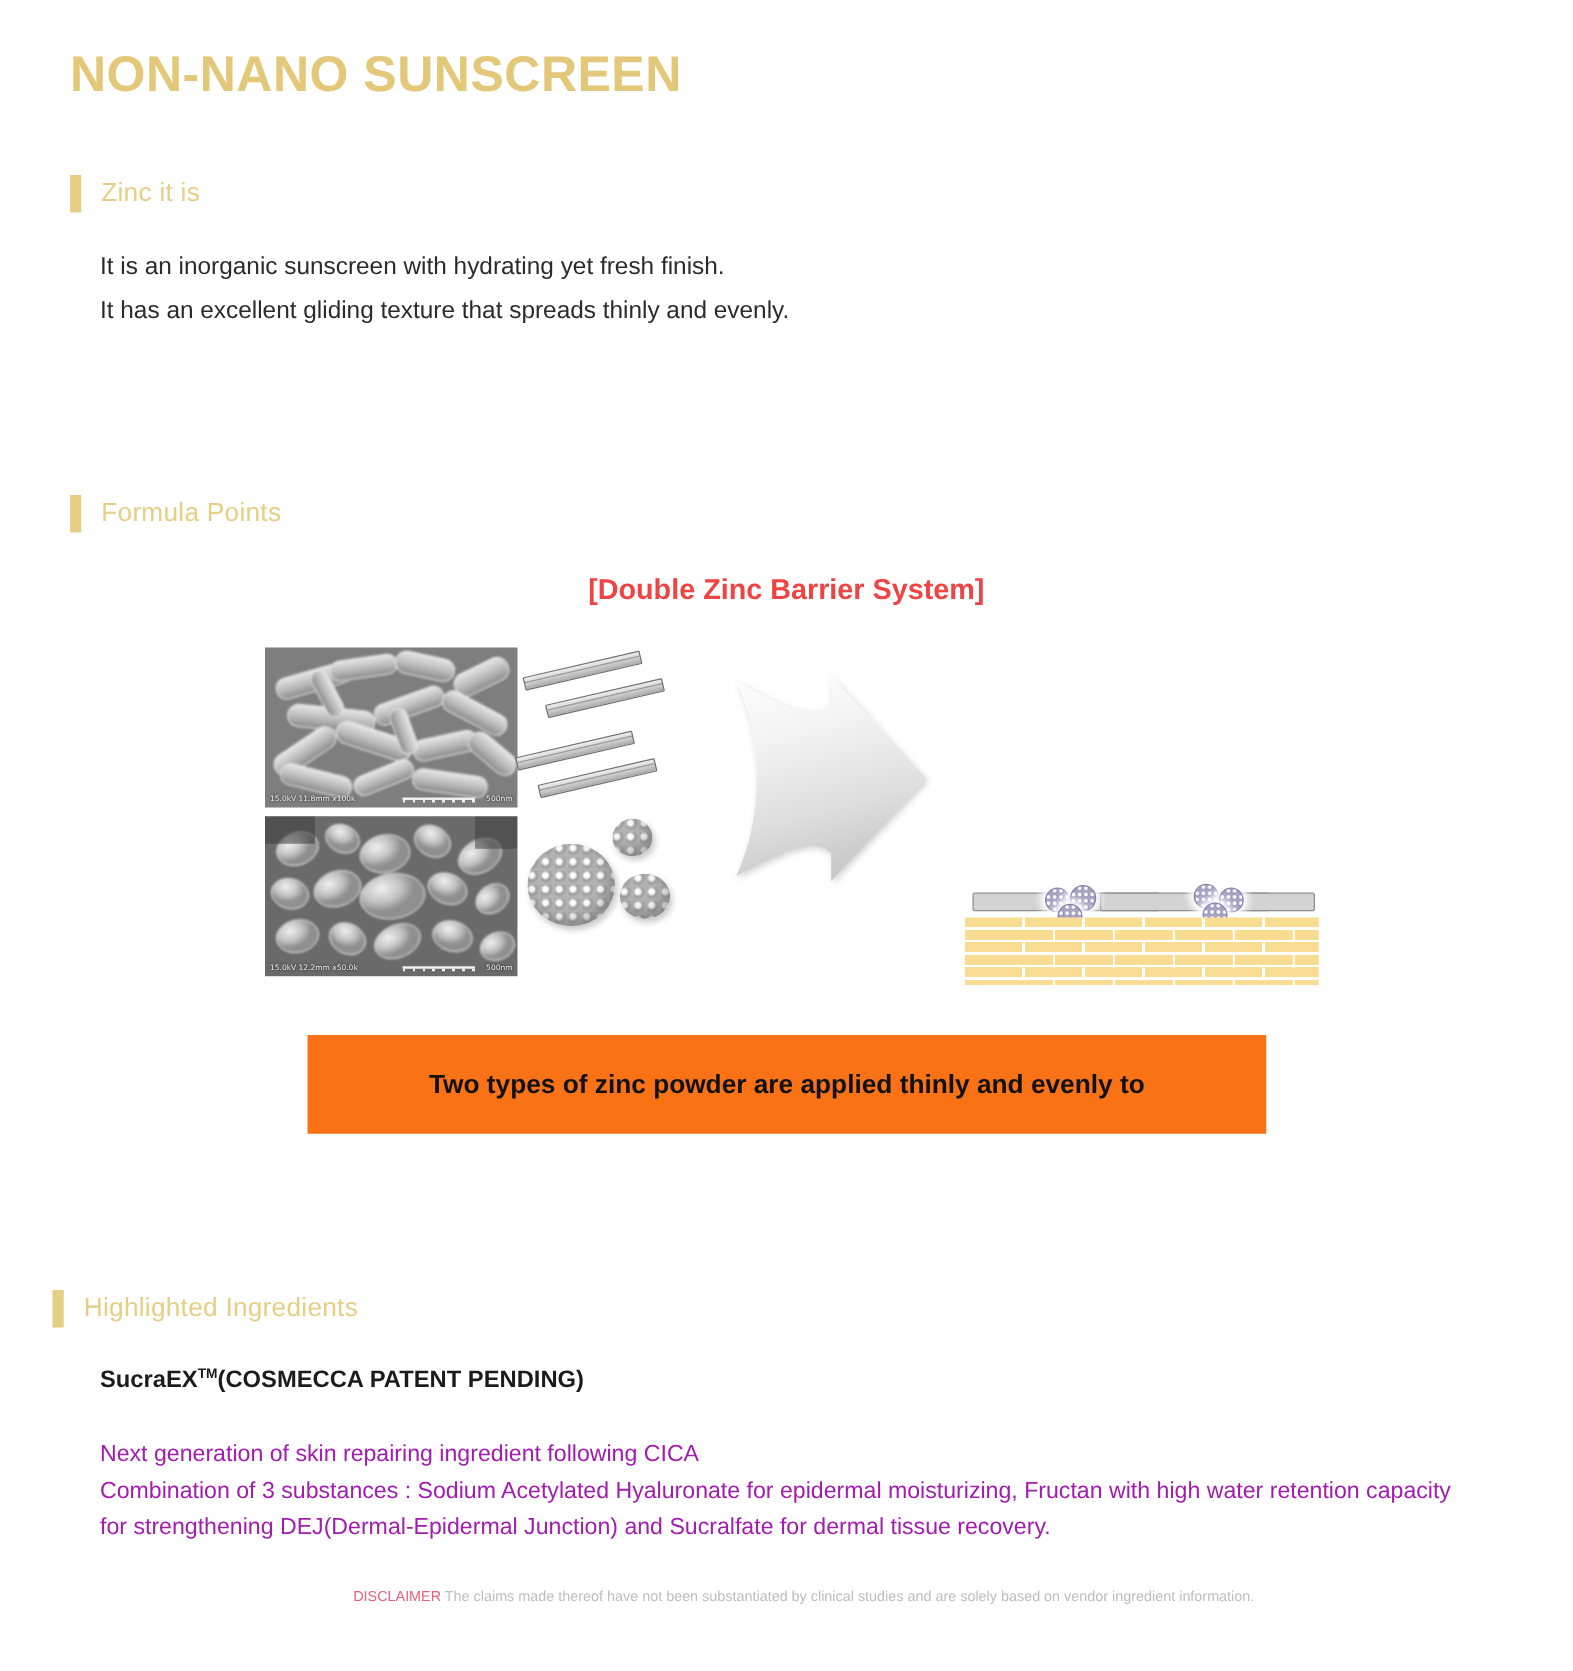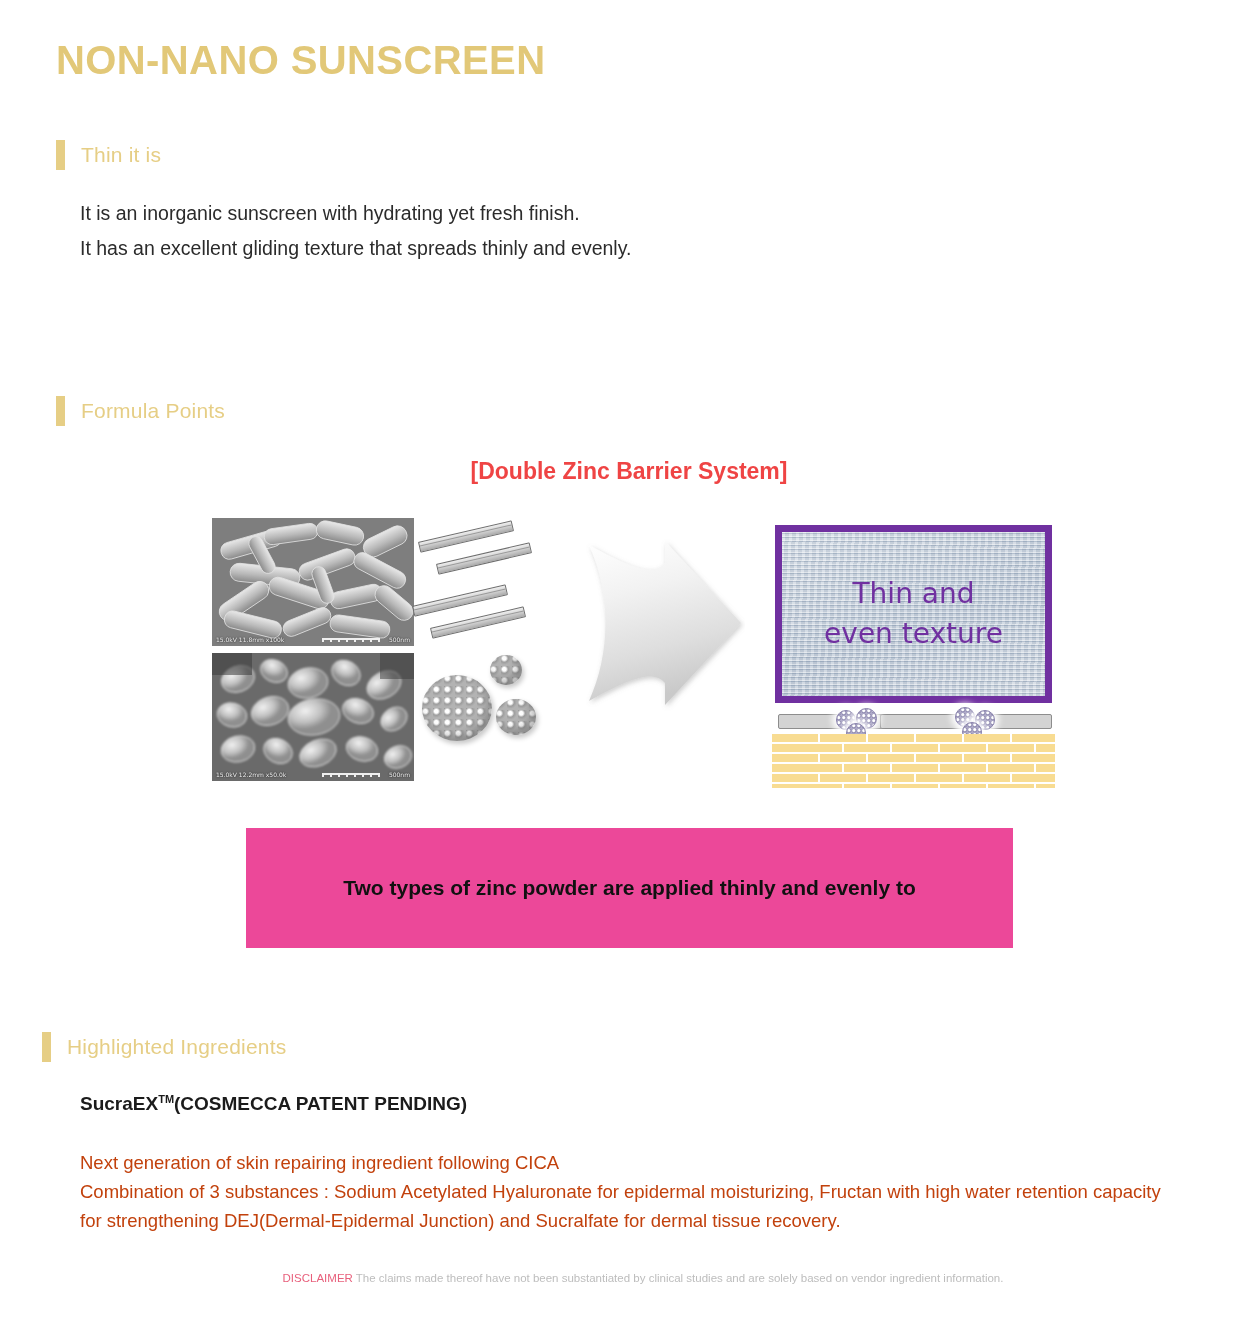--- a/index.html
+++ b/index.html
@@ -198,22 +198,22 @@
     background-image:
       repeating-linear-gradient(to right,
         transparent 0px, transparent 46px,
         #ffffff 46px, #ffffff 48px);
   }
 
   
   .caption-box {
     position: absolute;
     left: 246px; top: 828px;
-    width: 767px; height: 120px;
-    background: #ec4899;
+    width: 767px; height: 79px;
+    background: #f97316;
     display: flex;
     flex-direction: column;
     align-items: center;
     justify-content: center;
   }
   .caption-box div {
     font-size: 21px;
     font-weight: bold;
     color: #111;
     line-height: 1.9;
@@ -228,42 +228,42 @@
     font-weight: bold;
     color: #1b1b1b;
   }
   .ingredient-name sup { font-size: 11px; vertical-align: super; }
   .ingredient-desc {
     position: absolute;
     left: 80px; top: 1148px;
     width: 1105px;
     font-size: 18.5px;
     line-height: 29px;
-    color: #c2410c;
+    color: #a21caf;
   }
   .ingredient-desc p { margin: 0; }
 
   
   .disclaimer {
     position: absolute;
     left: 0; right: 0; top: 1272px;
     text-align: center;
     font-size: 11.5px;
     color: #bdbdbd;
   }
   .disclaimer .kw { color: #E8607C; margin-left: 28px; }
 </style>
 </head>
 <body>
 
 <div class="page-title">NON-NANO SUNSCREEN</div>
 
 <div class="section-head" style="left:56px; top:140px;">
   <div class="section-bar"></div>
-  <div class="section-label">Thin it is</div>
+  <div class="section-label">Zinc it is</div>
 </div>
 
 <div class="body-text" style="left:80px; top:196px; width:1060px;">
   <p>It is an inorganic sunscreen with hydrating yet fresh finish.</p>
   <p>It has an excellent gliding texture that spreads thinly and evenly.</p>
 </div>
 
 <div class="section-head" style="left:56px; top:396px;">
   <div class="section-bar"></div>
   <div class="section-label">Formula Points</div>
@@ -378,24 +378,20 @@
         </linearGradient>
         <filter id="arrsh" x="-20%" y="-20%" width="150%" height="150%">
           <feDropShadow dx="1.5" dy="2" stdDeviation="2.5" flood-color="#777" flood-opacity=".35"></feDropShadow>
         </filter>
       </defs>
       <path filter="url(#arrsh)" fill="url(#arrg)" d="M4,12 C44,34 68,44 80,30 L80,8 L156,90 L80,172 L80,150
            C68,136 44,146 4,168 C26,120 26,60 4,12 Z"></path>
     </svg>
   </div>
 
-  <div class="swatch">
-    <div class="swatch-text">Thin and</div>
-    <div class="swatch-text">even texture</div>
-  </div>
 
   <div class="skin">
     <div class="skin-bars">
       <div class="skin-bar" style="left:6px;   width:150px;"></div>
       <div class="skin-bar" style="left:108px; width:135px;"></div>
       <div class="skin-bar" style="left:218px; width:62px;"></div>
       <div class="skin-dot" style="left:64px;  top:0px;  width:20px; height:20px;"></div>
       <div class="skin-dot" style="left:84px;  top:-2px; width:21px; height:21px;"></div>
       <div class="skin-dot" style="left:74px;  top:13px; width:20px; height:20px;"></div>
       <div class="skin-dot" style="left:183px; top:-3px; width:20px; height:20px;"></div>

